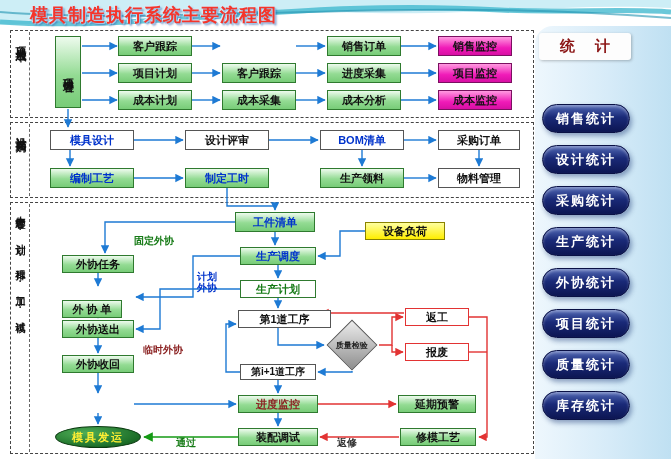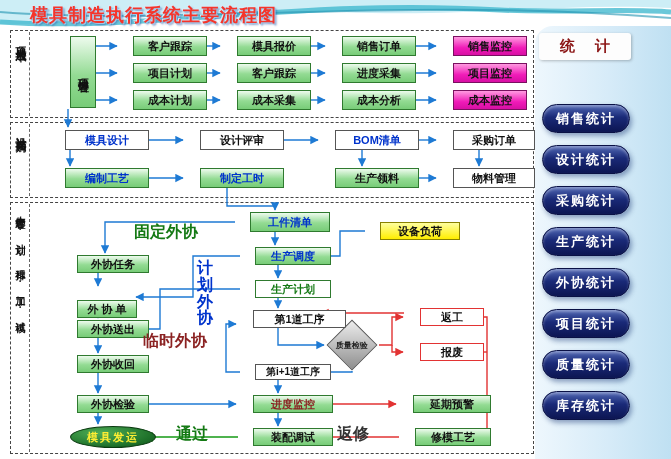--- a/index.html
+++ b/index.html
@@ -16,39 +16,39 @@
     color:#f5352b; letter-spacing:1px;
     text-shadow:1px 1px 0 #9cc6e8,-1px -1px 0 #d8ecf8,2px 2px 2px rgba(40,80,160,.55); }
 
   .sec { position:absolute; border:1px dashed #444; }
   .vdiv { position:absolute; width:0; border-left:1px dashed #666; }
   .vlabel { position:absolute; writing-mode:vertical-rl; text-orientation:upright;
     font-weight:bold; font-size:11px; color:#111; letter-spacing:1px; }
 
   .box { position:absolute; display:flex; align-items:center; justify-content:center;
     font-size:11px; font-weight:bold; color:#111; border:1px solid #444;
-    line-height:1; white-space:nowrap;margin-left:15px; }
+    line-height:1; white-space:nowrap; }
   .green { background:linear-gradient(180deg,#eefbee,#93db93 55%,#78cc78); border-color:#2f7a2f; }
   .magenta { background:linear-gradient(180deg,#ff9ae0,#f01bb8 60%,#d80fa4); border-color:#7a1060;text-align:center; }
   .white { background:#fff; border-color:#555; }
   .yellow { background:linear-gradient(180deg,#ffff9e,#ffee00); border-color:#8a8200; }
   .blue-text { color:#0033cc; }
   .green-text { color:#157a15; }
   .darkred-text { color:#8b2222; }
   .red-border { border-color:#e23333; }
 
   .oval { border-radius:50%; background:radial-gradient(ellipse at 35% 30%,#4fae57,#1c6e28 70%,#114d18);
     color:#ffee33; border:1px solid #0a3a10; letter-spacing:2px; }
 
   .diamond { position:absolute; transform:rotate(45deg);
     background:linear-gradient(135deg,#ececec,#8f8f8f); border:1px solid #555;
     display:flex; align-items:center; justify-content:center; }
   .diamond span { transform:rotate(-45deg); font-size:8px; font-weight:bold; color:#222; white-space:nowrap; }
 
-  .flowlabel { position:absolute; font-size:16px; font-weight:bold; line-height:1.05; }
+  .flowlabel { position:absolute; font-size:10px; font-weight:bold; line-height:1.05;margin-top:12px; }
 
   .arrows { position:absolute; left:0; top:0; pointer-events:none; }
 
   .stats-header { position:absolute; left:539px; top:33px; width:92px; height:27px;
     display:flex; align-items:center; justify-content:center; background:#fdfdfd;
     color:#8b1515; font-size:15px; font-weight:bold; letter-spacing:8px; padding-left:8px;
     border-radius:3px; box-shadow:1px 1px 3px rgba(0,0,0,.25); }
   .pill { position:absolute; left:542px; width:88px; height:29px; border-radius:15px;
     background:linear-gradient(180deg,#5168b4 0%,#1a2a78 45%,#0c1552 100%);
     color:#fff; font-size:13px; font-weight:bold; display:flex; align-items:center;
@@ -147,21 +147,20 @@
     <g stroke="#159a15" stroke-width="1.6" fill="none">
       <line x1="238" y1="437" x2="144" y2="437" marker-end="url(#ag)"></line>
     </g>
   </svg>
 
   <div class="box green vlabel-box" style="left:55px;top:36px;width:26px;height:72px">
     <span class="vlabel" style="position:static;writing-mode:vertical-rl">项目管理</span>
   </div>
 
   <div class="box green" style="left:118px;top:36px;width:74px;height:20px">客户跟踪</div>
-  <div class="box green" style="left:222px;top:36px;width:74px;height:20px">模具报价</div>
   <div class="box green" style="left:327px;top:36px;width:74px;height:20px">销售订单</div>
   <div class="box magenta" style="left:438px;top:36px;width:74px;height:20px">销售监控</div>
 
   <div class="box green" style="left:118px;top:63px;width:74px;height:20px">项目计划</div>
   <div class="box green" style="left:222px;top:63px;width:74px;height:20px">客户跟踪</div>
   <div class="box green" style="left:327px;top:63px;width:74px;height:20px">进度采集</div>
   <div class="box magenta" style="left:438px;top:63px;width:74px;height:20px">项目监控</div>
 
   <div class="box green" style="left:118px;top:90px;width:74px;height:20px">成本计划</div>
   <div class="box green" style="left:327px;top:90px;width:74px;height:20px">成本分析</div>
@@ -189,21 +188,20 @@
     <span>质量检验</span>
   </div>
 
   <div class="box white red-border" style="left:405px;top:308px;width:64px;height:18px">返工</div>
   <div class="box white red-border" style="left:405px;top:343px;width:64px;height:18px">报废</div>
 
   <div class="box green" style="left:62px;top:255px;width:72px;height:18px">外协任务</div>
   <div class="box green" style="left:62px;top:300px;width:60px;height:18px">外 协 单</div>
   <div class="box green" style="left:62px;top:320px;width:72px;height:18px">外协送出</div>
   <div class="box green" style="left:62px;top:355px;width:72px;height:18px">外协收回</div>
-  <div class="box green" style="left:62px;top:395px;width:72px;height:18px">外协检验</div>
 
   <div class="box green darkred-text" style="left:238px;top:395px;width:80px;height:18px">进度监控</div>
   <div class="box green" style="left:398px;top:395px;width:78px;height:18px">延期预警</div>
   <div class="box green" style="left:238px;top:428px;width:80px;height:18px">装配调试</div>
   <div class="box green" style="left:400px;top:428px;width:76px;height:18px">修模工艺</div>
   <div class="box oval" style="left:55px;top:426px;width:86px;height:22px">模具发运</div>
 
   <div class="flowlabel green-text" style="left:134px;top:224px">固定外协</div>
   <div class="flowlabel blue-text" style="left:197px;top:260px;width:22px;white-space:normal">计划外协</div>
   <div class="flowlabel darkred-text" style="left:143px;top:333px">临时外协</div>

